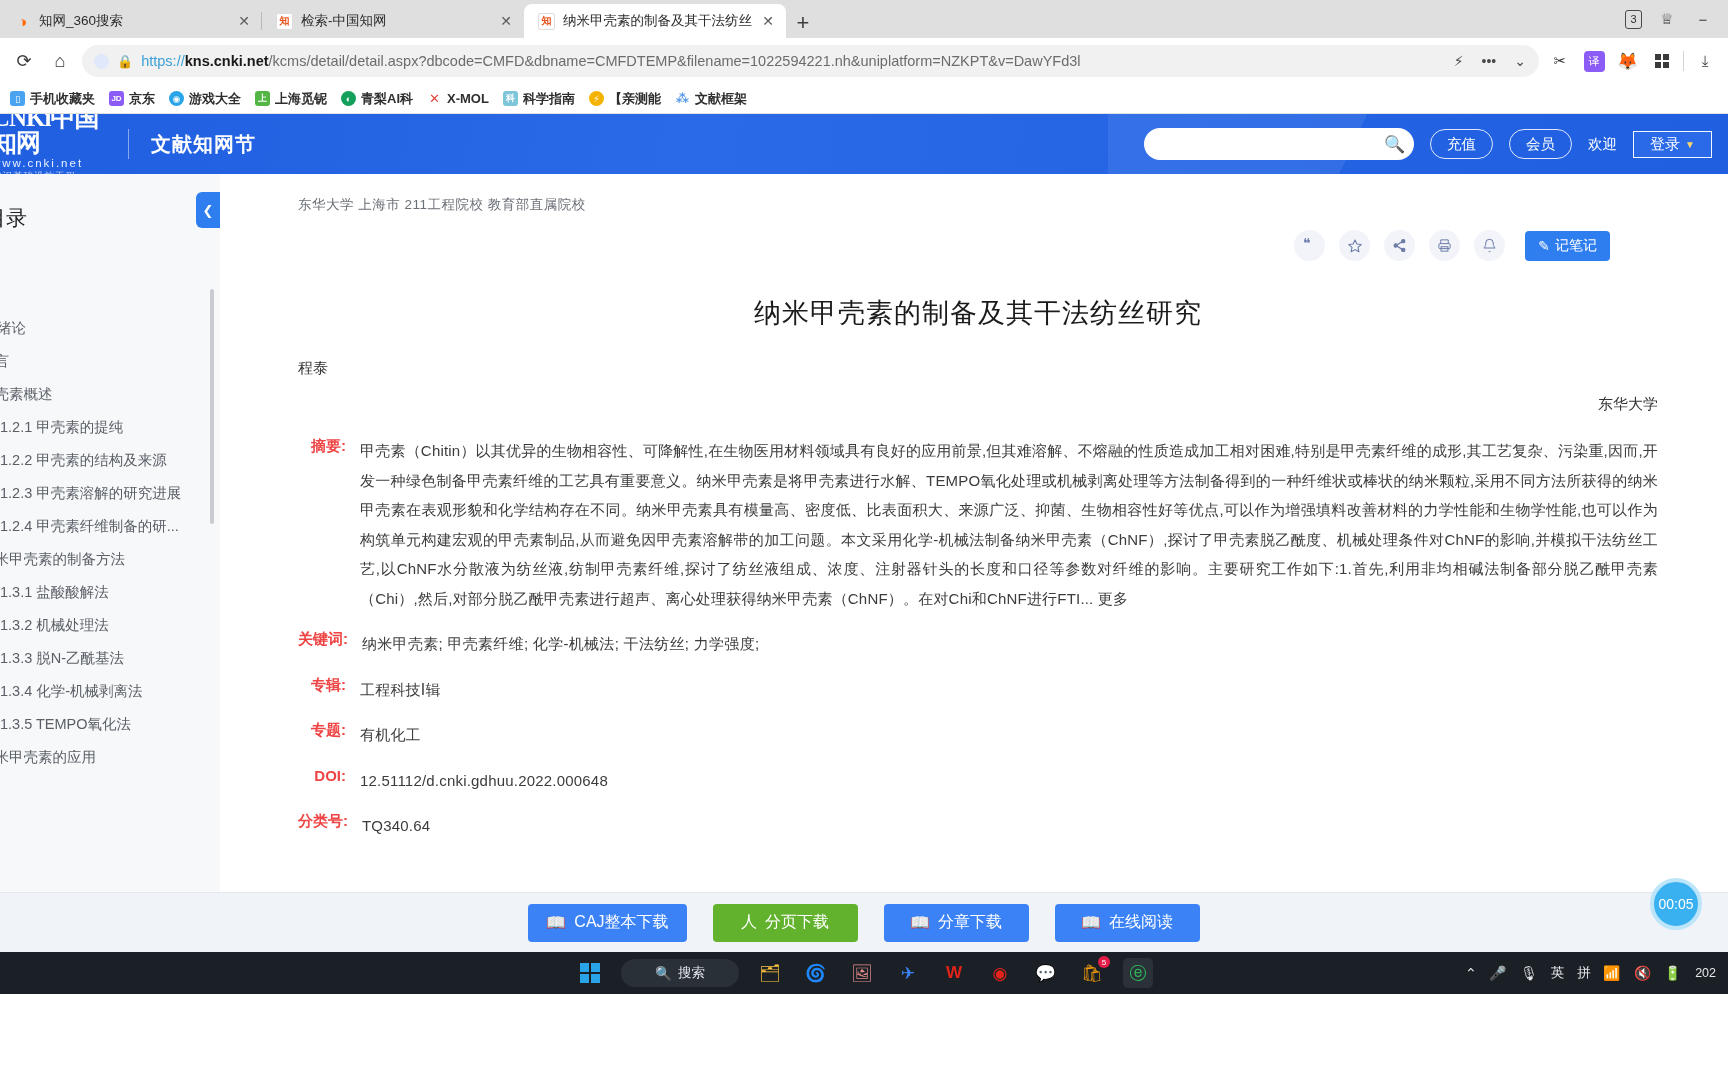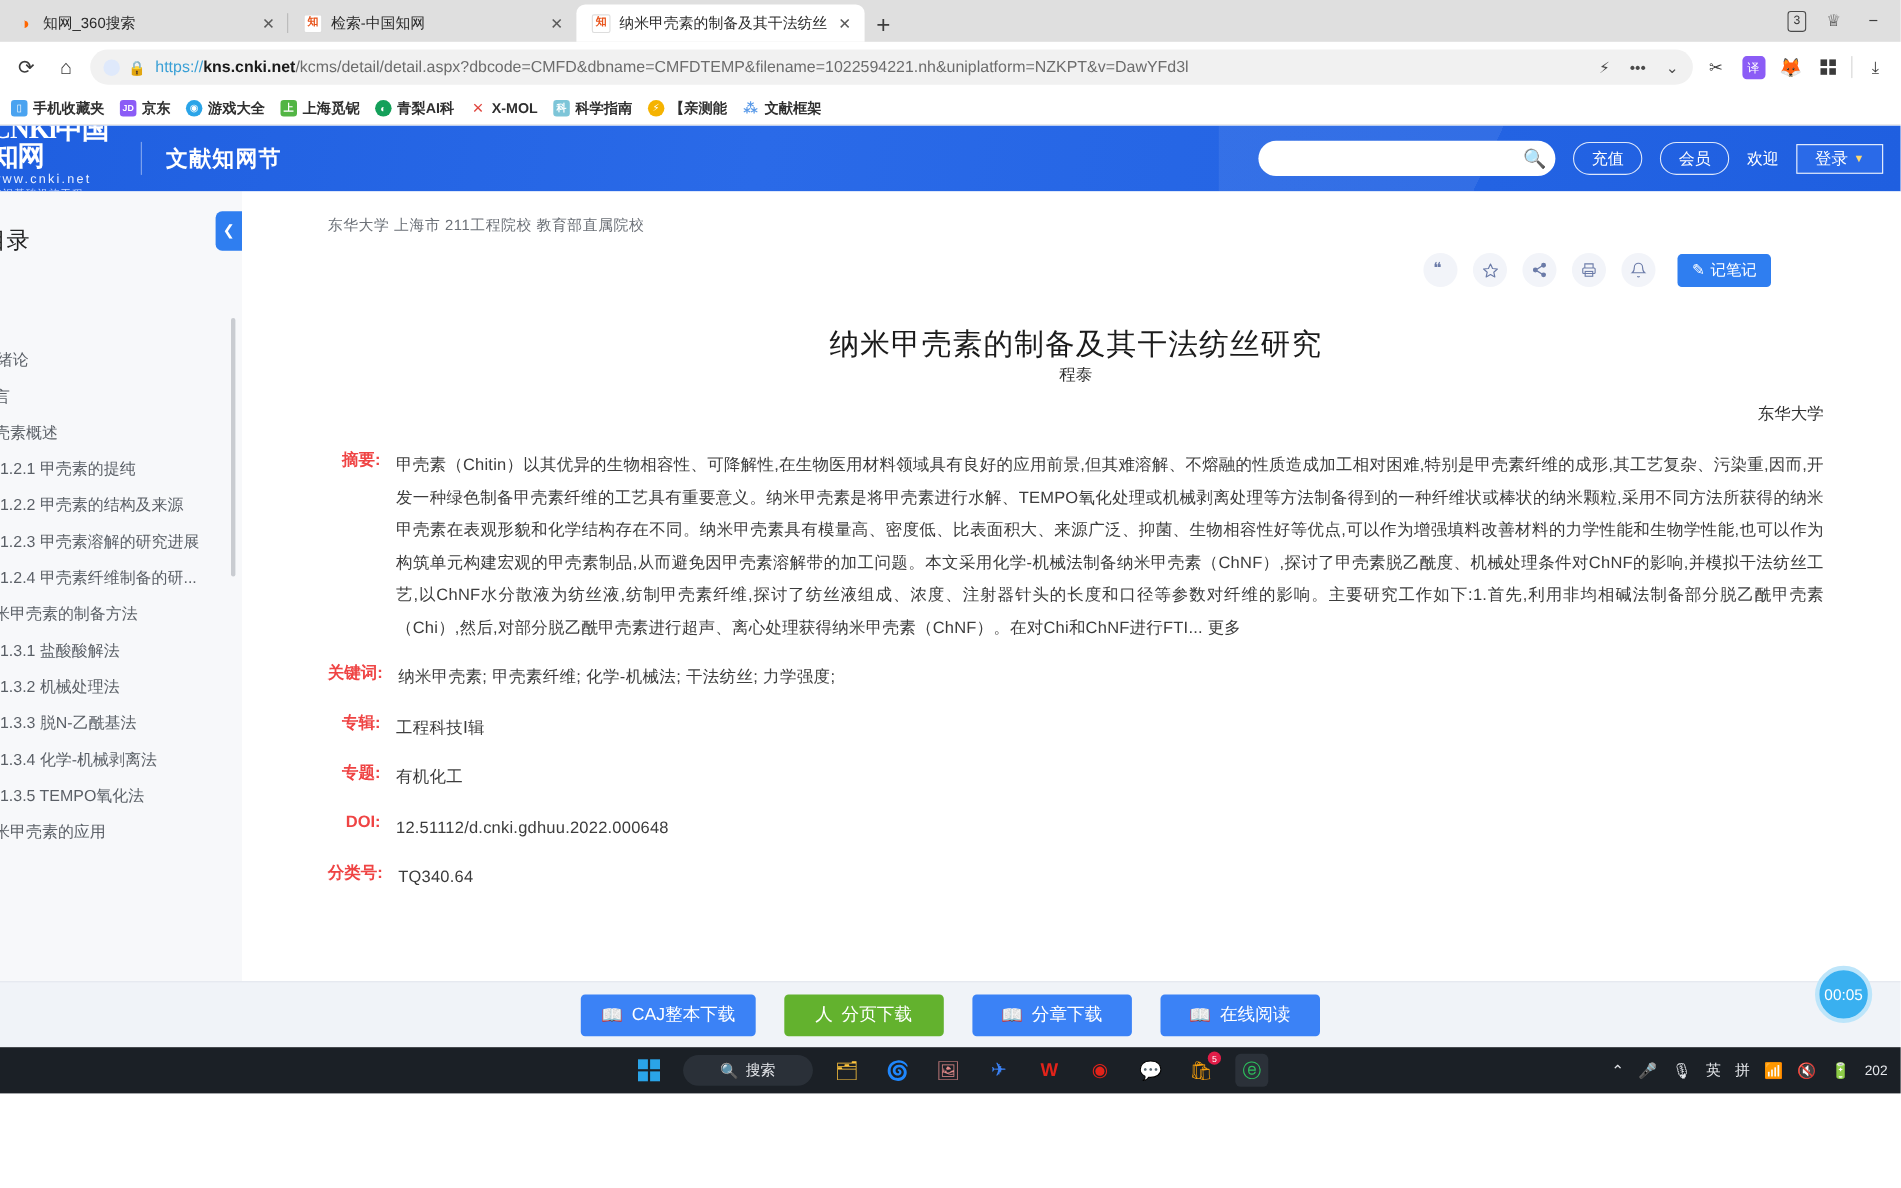--- a/index.html
+++ b/index.html
@@ -190,21 +190,21 @@
   }
   .note-btn{
     background:#2f7ef0; color:#fff; border-radius:4px; height:30px;
     display:flex; align-items:center; gap:5px; padding:0 13px; font-size:14px;
     margin-left: 6px;
   }
   .doc-title{
     text-align:center; font-size:27px; color:#1b1b1b; margin-top:34px;
     font-weight:500; letter-spacing:1px;
   }
-  .doc-author{ text-align:center; font-size:15px; color:#333; }
+  .doc-author{ font-size:15px; color:#333; margin-top:28px;}
   .doc-affil{ text-align:right; font-size:15px; color:#333; margin-top:17px;}
 
   .meta-row{ display:flex; margin-top:22px; }
   .meta-label{
     flex:0 0 62px; text-align:right; font-size:15px; color:#ef4444;
     font-weight:700; padding-right:14px; padding-top:1px; white-space:nowrap;
   }
   .meta-val{
     flex:1; font-size:15px; color:#3c3c3c; line-height:29.5px;
     text-align:justify; letter-spacing:.2px;

